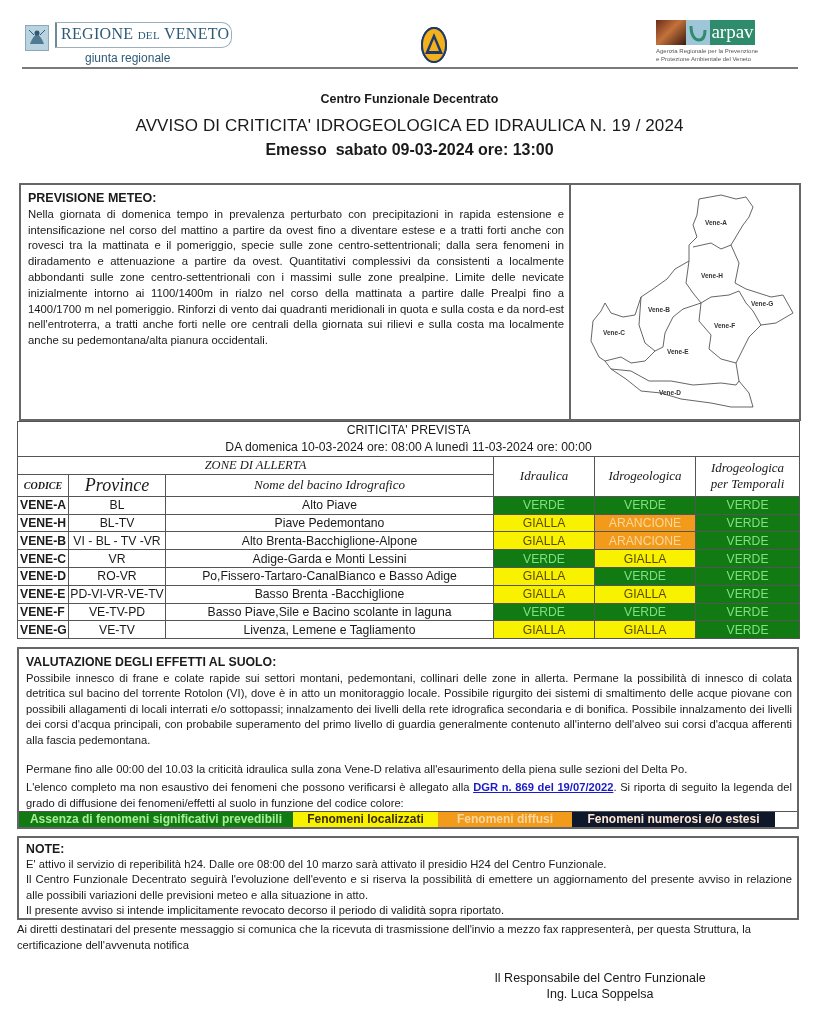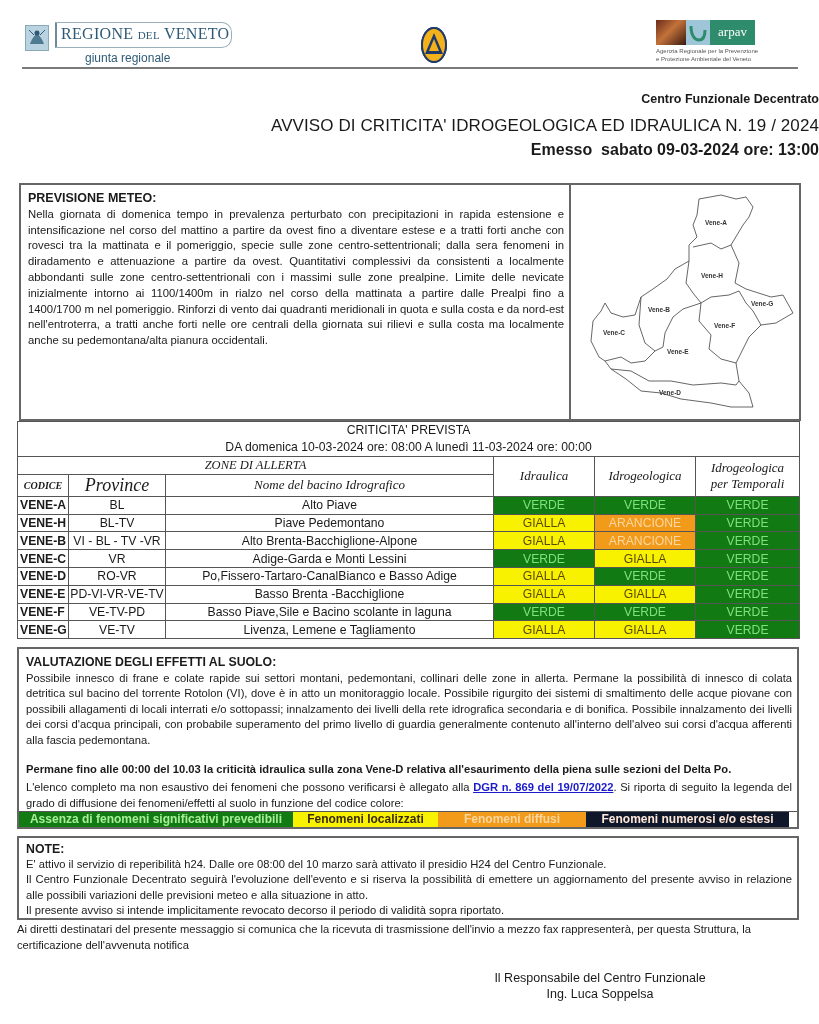--- a/index.html
+++ b/index.html
@@ -19,24 +19,24 @@
   .rv-title .small { font-size: 11px; }
   .rv-sub { position: absolute; left: 60px; top: 29px; font-size: 12px; color: #2e5a78; }
 
   .pc-logo { position: absolute; left: 421px; top: 27px; width: 26px; height: 36px; border-radius: 50%; background: #1f3a6a; }
   .pc-logo svg { width: 26px; height: 36px; }
 
   .arpav { position: absolute; left: 656px; top: 20px; width: 152px; height: 46px; }
   .arpav-img1 { position: absolute; left: 0; top: 0; width: 30px; height: 25px; background: linear-gradient(135deg, #6b2a1a, #c2723a 45%, #3a1a10); }
   .arpav-img2 { position: absolute; left: 30px; top: 0; width: 24px; height: 25px; background: #9ec6d8; }
   .arpav-img2 svg { width: 24px; height: 25px; }
-  .arpav-box { position: absolute; left: 54px; top: 0; width: 45px; height: 25px; background: #2e8b6b; color: #fff; font-family: "Liberation Serif", serif; font-size: 13px; line-height: 24px; text-align: center; }
+  .arpav-box { position: absolute; left: 54px; top: 0; width: 45px; height: 25px; background: #2e8b6b; color: #fff; font-family: "Liberation Serif", serif; font-size: 19px; line-height: 24px; text-align: center; }
   .arpav-cap { position: absolute; left: 0; top: 27px; font-size: 6px; line-height: 8px; color: #555; white-space: nowrap; }
 
-  .center-block { position: absolute; left: 0; top: 92px; width: 819px; text-align: right; }
+  .center-block { position: absolute; left: 0; top: 92px; width: 819px; text-align: center; }
   .cfd { font-size: 12.5px; font-weight: bold; height: 18px; }
   .avviso { font-size: 17px; margin-top: 6px; height: 20px; letter-spacing: 0.1px; }
   .emesso { font-size: 16px; font-weight: bold; margin-top: 5px; }
 
   .meteo-box { position: absolute; left: 19px; top: 183px; width: 782px; height: 238px; border: 2px solid #666; box-sizing: border-box; }
   .meteo-text { position: absolute; left: 7px; top: 6px; width: 536px; font-size: 11.3px; line-height: 15.8px; text-align: justify; }
   .meteo-title { font-weight: bold; font-size: 12.5px; }
   .map-frame { position: absolute; left: 548px; top: 0; width: 230px; height: 234px; border-left: 2px solid #666; }
   .map-frame svg { width: 230px; height: 234px; }
 
@@ -48,21 +48,21 @@
   .codice { font-weight: bold; text-align: left !important; padding-left: 2px !important; }
   .lvl { font-size: 12.5px; }
   .verde { background: #127a12; color: #7fe07f; }
   .gialla { background: #f8f200; color: #5a4a00; }
   .arancione { background: #f29a1a; color: #fbd7a0; }
   .rossa { background: #0f172a; color: #fff0e0; }
 
   .eff-box { position: absolute; left: 17px; top: 647px; width: 782px; height: 182px; border: 2px solid #666; box-sizing: border-box; }
   .eff-text { position: absolute; left: 7px; top: 6px; width: 766px; font-size: 11.2px; line-height: 15.6px; text-align: justify; }
   .eff-title { font-weight: bold; font-size: 12.3px; }
-  .eff-para2 { margin-top: 13px; font-weight: bold; }
+  .eff-para2 { margin-top: 13px; }
   .eff-para3 { margin-top: 3px; }
   .link { color: #1a1acc; font-weight: bold; text-decoration: underline; cursor: pointer; }
   .legend { position: absolute; left: 0; bottom: 0; width: 778px; height: 15px; display: flex; border-top: 1px solid #555; }
   .legend div { font-size: 12px; font-weight: bold; text-align: center; line-height: 15px; white-space: nowrap; overflow: hidden; }
   .legend .verde { color: #a8ef98; }
   .legend .gialla { color: #3a2a00; }
   .legend .arancione { color: #fbd7a0; }
   .legend .rossa { color: #ffe8d8; }
 
   .note-box { position: absolute; left: 17px; top: 836px; width: 782px; height: 84px; border: 2px solid #666; box-sizing: border-box; }
@@ -252,21 +252,21 @@
 <div class="eff-box">
   <div class="eff-text">
     <div class="eff-title">VALUTAZIONE DEGLI EFFETTI AL SUOLO:</div>
     <div>Possibile innesco di frane e colate rapide sui settori montani, pedemontani, collinari delle zone in allerta. Permane la possibilità di innesco di colata detritica sul bacino del torrente Rotolon (VI), dove è in atto un monitoraggio locale. Possibile rigurgito dei sistemi di smaltimento delle acque piovane con possibili allagamenti di locali interrati e/o sottopassi; innalzamento dei livelli della rete idrografica secondaria e di bonifica. Possibile innalzamento dei livelli dei corsi d'acqua principali, con probabile superamento del primo livello di guardia generalmente contenuto all'interno dell'alveo sui corsi d'acqua afferenti alla fascia pedemontana.</div>
     <div class="eff-para2">Permane fino alle 00:00 del 10.03 la criticità idraulica sulla zona Vene-D relativa all'esaurimento della piena sulle sezioni del Delta Po.</div>
     <div class="eff-para3"><span>L'elenco completo ma non esaustivo dei fenomeni che possono verificarsi è allegato alla </span><a class="link">DGR n. 869 del 19/07/2022</a><span>. Si riporta di seguito la legenda del grado di diffusione dei fenomeni/effetti al suolo in funzione del codice colore:</span></div>
   </div>
   <div class="legend">
     <div class="verde" style="width:274px">Assenza di fenomeni significativi prevedibili</div>
     <div class="gialla" style="width:145px">Fenomeni localizzati</div>
-    <div class="arancione" style="width:148px">Fenomeni diffusi</div>
+    <div class="arancione" style="width:134px">Fenomeni diffusi</div>
     <div class="rossa" style="width:203px">Fenomeni numerosi e/o estesi</div>
   </div>
 </div>
 
 <div class="note-box">
   <div class="note-text">
     <div class="note-title">NOTE:</div>
     <div>E' attivo il servizio di reperibilità h24. Dalle ore 08:00 del 10 marzo sarà attivato il presidio H24 del Centro Funzionale.</div>
     <div>Il Centro Funzionale Decentrato seguirà l'evoluzione dell'evento e si riserva la possibilità di emettere un aggiornamento del presente avviso in relazione alle possibili variazioni delle previsioni meteo e alla situazione in atto.</div>
     <div>Il presente avviso si intende implicitamente revocato decorso il periodo di validità sopra riportato.</div>

